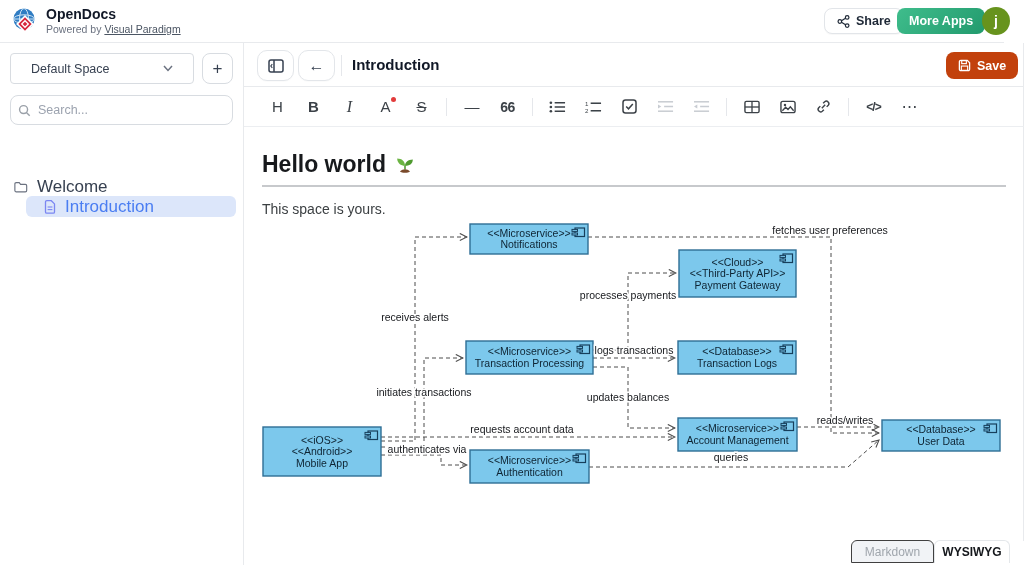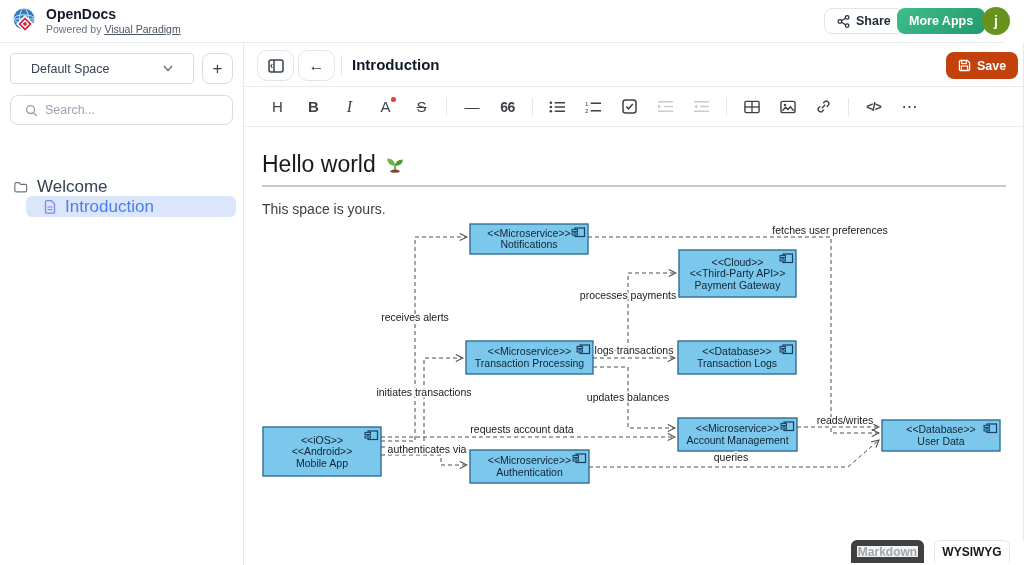--- a/index.html
+++ b/index.html
@@ -27,21 +27,21 @@
     background:#fff; border-right:1px solid #e8eaed; }
   #space-select { position:absolute; left:10px; top:10px; width:184px; height:31px;
     border:1px solid #d8dce1; border-radius:4px; display:flex; align-items:center;
     padding:0 20px; font-size:12.5px; color:#374151; cursor:pointer; background:#fff; }
   #space-select .grow { flex:1; }
   #add-space-btn { position:absolute; left:202px; top:10px; width:31px; height:31px;
     border:1px solid #d8dce1; border-radius:8px; background:#fff; font-size:17px; color:#374151;
     display:flex; align-items:center; justify-content:center; cursor:pointer; }
   #search-box { position:absolute; left:10px; top:52px; width:223px; height:30px;
     border:1px solid #d8dce1; border-radius:8px; display:flex; align-items:center;
-    padding:0 14px; gap:7px; background:#fff; }
+    padding:0 7px; gap:7px; background:#fff; }
   #search-box input { border:none; outline:none; flex:1; font-size:12.5px; color:#374151;
     font-family:"Liberation Sans",sans-serif; background:transparent; }
   #search-box input::placeholder { color:#9ca3af; }
   .tree-row { position:absolute; display:flex; align-items:center; gap:9px; font-size:17px;
     color:#374151; cursor:pointer; }
   #tree-folder { left:14px; top:134px; width:210px; height:20px; }
   #tree-doc { left:26px; top:153px; width:210px; height:21px; border-radius:6px;
     background:#dce6fa; color:#4a7df2; padding-left:18px; }
 
   
@@ -72,31 +72,31 @@
   #btn-color .dot { position:absolute; right:1px; top:2px; width:5px; height:5px; border-radius:50%;
     background:#e23b3b; }
   #btn-hr { font-size:15px; letter-spacing:-1px; }
   #btn-quote { font-size:14px; font-weight:700; letter-spacing:-0.5px; }
   #btn-code { font-size:12px; font-weight:600; letter-spacing:-1px; }
   #btn-more { font-size:16px; }
 
   
   #content { position:absolute; left:244px; top:127px; width:780px; height:414px;
     background:#fff; border-right:1px solid #e8eaed; }
-  #doc-heading { position:absolute; left:18px; top:24px; font-size:23px; font-weight:400;
+  #doc-heading { position:absolute; left:18px; top:24px; font-size:23px; font-weight:700;
     color:#17191c; display:flex; align-items:center; gap:8px; }
   #doc-hr { position:absolute; left:18px; top:58px; width:744px; height:2px; background:#c7c9cc; }
   #doc-para { position:absolute; left:18px; top:74px; font-size:14px; color:#3c4043; }
   #diagram { position:absolute; left:6px; top:91px; width:764px; height:287px; }
 
   
   .mode-tab { position:absolute; top:540px; height:23px; display:flex; align-items:center;
     justify-content:center; font-size:12px; cursor:pointer; }
-  #tab-markdown { left:851px; width:73px; background:#f1f3f6; color:#a0a6ad;
-    border:6px solid #404040; border-radius:6px 6px 0 0; font-weight:700; }
+  #tab-markdown { left:851px; width:83px; background:#f1f3f6; color:#a0a6ad;
+    border:1px solid #404040; border-radius:6px 6px 0 0; font-weight:400; }
   #tab-wysiwyg { left:934px; width:76px; background:#fff; color:#15181c;
     border:1px solid #e4e7ea; border-bottom:none; border-radius:6px 6px 0 0; font-weight:700; }
 </style>
 </head>
 <body>
 
 <div id="app-header">
   <svg id="logo" viewBox="0 0 30 30">
     <circle cx="14" cy="12" r="10.5" fill="#2f7cc3"></circle>
     <ellipse cx="14" cy="12" rx="10.5" ry="4.2" fill="none" stroke="#cfe4f5" stroke-width="1"></ellipse>

